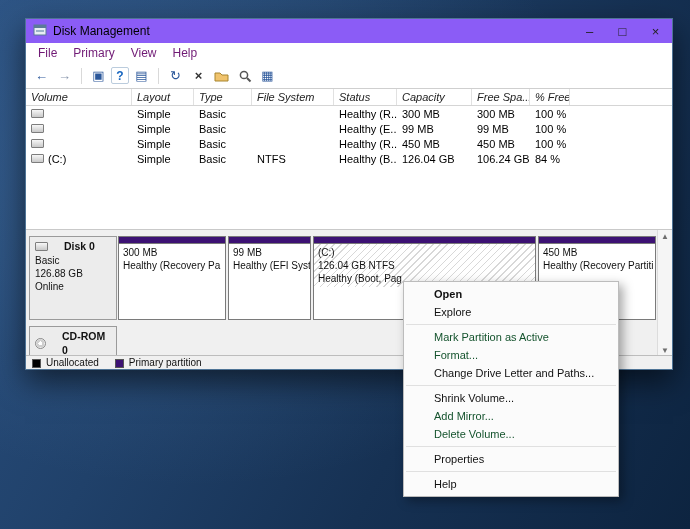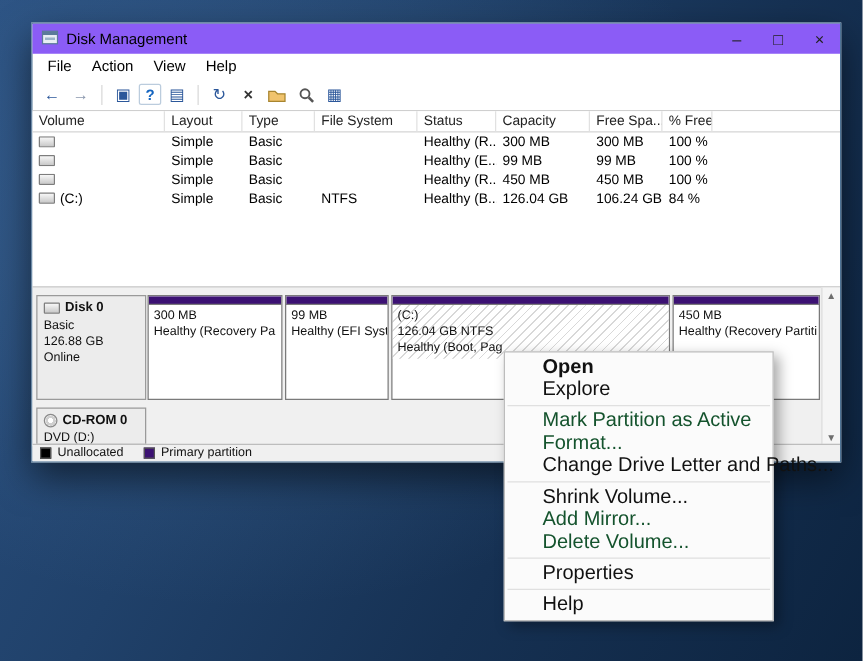--- a/index.html
+++ b/index.html
@@ -15,66 +15,66 @@
   .window {
     position:absolute; left:25px; top:18px; width:648px; height:352px;
     background:#fff; border:1px solid #4f7496;
     box-shadow:0 12px 28px rgba(0,0,0,.55);
   }
   .titlebar { position:absolute; top:0; left:0; right:0; height:24px; display:flex; align-items:center; padding-left:7px; font-size:12px; background:#8b5cf6; }
   .title-text { margin-left:6px; color:#000; }
   .controls { margin-left:auto; display:flex; height:100%; }
   .ctl { width:33px; height:100%; display:flex; align-items:center; justify-content:center; font-size:13px; color:#222; }
   .menubar { position:absolute; top:24px; left:0; right:0; height:20px; display:flex; align-items:center; padding-left:4px; font-size:12px; }
-  .menu-item { padding:2px 8px; color:#000000; }
+  .menu-item { padding:2px 8px; color:#701a75; }
   .toolbar { position:absolute; top:44px; left:0; right:0; height:26px; display:flex; align-items:center; padding:0 5px; gap:2px; border-bottom:1px solid #cfcfcf; }
   .tool { width:21px; height:20px; display:flex; align-items:center; justify-content:center; font-size:13px; color:#2b579a; }
   .tool.dim { color:#8a97ad; }
   .tool.dark { color:#333; font-weight:bold; }
   .tool.help { color:#1565c0; font-weight:bold; border:1px solid #bcd; border-radius:2px; width:18px; height:17px; font-size:12px; }
   .tsep { width:1px; height:16px; background:#d9d9d9; margin:0 4px; }
 
   
   .listview { position:absolute; top:70px; left:0; right:0; height:140px; font-size:11px; background:#fff; }
-  .lv-header { display:flex; height:17px; border-bottom:1px solid #d5d5d5; }
+  .lv-header { display:flex; height:17px; border-bottom:1px solid #d5d5d5;font-style:italic; }
   .lv-h { padding:2px 5px; border-right:1px solid #e1e1e1; white-space:nowrap; overflow:hidden; color:#222; }
   .lv-row { display:flex; height:15px; align-items:center; }
   .lv-c { padding:0 5px; white-space:nowrap; overflow:hidden; display:flex; align-items:center; gap:4px; }
   .c-volume{width:106px} .c-layout{width:62px} .c-type{width:58px} .c-fs{width:82px}
   .c-status{width:63px} .c-cap{width:75px} .c-free{width:58px} .c-pct{width:40px} .c-fill{flex:1; border-right:none;}
   .ico-drive { display:inline-block; width:13px; height:9px; border:1px solid #7d7d7d; border-radius:1px; background:linear-gradient(#f7f7f7,#c9c9c9); flex:none; }
 
   
   .lower { position:absolute; top:210px; left:0; right:0; height:128px; background:#f0f0f0; border-top:1px solid #c9c9c9; }
   .disk-label { position:absolute; left:3px; width:88px; background:#ececec; border:1px solid #9a9a9a; padding:3px 5px; font-size:10px; line-height:1.3; color:#111; }
   .dl0 { top:6px; height:84px; }
   .dl1 { top:96px; height:30px; }
-  .disk-title { font-weight:bold; font-size:10.5px; display:flex; align-items:center; gap:4px; }
+  .disk-title { font-weight:bold; font-size:10.5px; display:flex; align-items:center; gap:16px; }
   .ico-cd { display:inline-block; width:11px; height:11px; border-radius:50%; border:1px solid #8a8a8a; background:radial-gradient(circle,#fff 0 2px,#cfcfcf 2px 4px,#ededed 4px); flex:none; }
   .parts { position:absolute; left:92px; top:6px; width:538px; height:84px; display:flex; gap:2px; }
   .part { border:1px solid #7a7a7a; background:#fff; display:flex; flex-direction:column; overflow:hidden; flex:none; }
   .part-head { height:7px; background:#3c1173; border-bottom:1px solid #7a7a7a; flex:none; }
   .part-body { padding:2px 4px; font-size:10px; line-height:1.3; color:#111; white-space:nowrap; overflow:hidden; }
   .p1{width:108px} .p2{width:83px} .p3{width:223px} .p4{width:118px}
   .part.selected .part-body { background-image:repeating-linear-gradient(135deg,#ffffff 0 4px,#d8d8d8 4px 5px); }
   .vscroll { position:absolute; right:0; top:0; bottom:0; width:15px; background:#f5f5f5; border-left:1px solid #dcdcdc; display:flex; flex-direction:column; justify-content:space-between; align-items:center; padding:2px 0; }
   .scroll-arrow { font-size:8px; color:#6e6e6e; }
 
   
   .legend { position:absolute; bottom:0; left:0; right:0; height:14px; background:#f0f0f0; border-top:1px solid #bdbdbd; display:flex; align-items:center; gap:16px; padding-left:6px; font-size:10px; color:#111; }
-  .legend-item { display:flex; align-items:center; gap:5px; }
+  .legend-item { display:flex; align-items:flex-end; gap:5px; }
   .swatch { width:9px; height:9px; border:1px solid #555; flex:none; }
   .sw-unalloc { background:#000; }
   .sw-primary { background:#3c1173; }
 
   
   .context-menu {
     position:absolute; left:403px; top:281px; width:216px; z-index:50;
     background:#fbfbfb; border:1px solid #bcbcbc; box-shadow:4px 4px 10px rgba(0,0,0,.35);
-    padding:3px 0; font-size:16px;
+    padding:3px 0; font-size:11px;
   }
   .cm-item { height:18px; line-height:18px; padding-left:30px; padding-right:16px; color:#111; white-space:nowrap; }
   .cm-item.default { font-weight:bold; }
   .cm-item.disabled { color:#14532d; }
   .cm-sep { height:1px; background:#e0e0e0; margin:3px 2px; }
 </style>
 </head>
 <body>
 
 <div class="window">
@@ -90,21 +90,21 @@
     <span class="title-text">Disk Management</span>
     <div class="controls">
       <div class="ctl">–</div>
       <div class="ctl">□</div>
       <div class="ctl">×</div>
     </div>
   </div>
 
   <div class="menubar">
     <span class="menu-item">File</span>
-    <span class="menu-item">Action</span>
+    <span class="menu-item">Primary</span>
     <span class="menu-item">View</span>
     <span class="menu-item">Help</span>
   </div>
 
   <div class="toolbar">
     <span class="tool">←</span>
     <span class="tool dim">→</span>
     <span class="tsep"></span>
     <span class="tool">▣</span>
     <span class="tool help">?</span>

